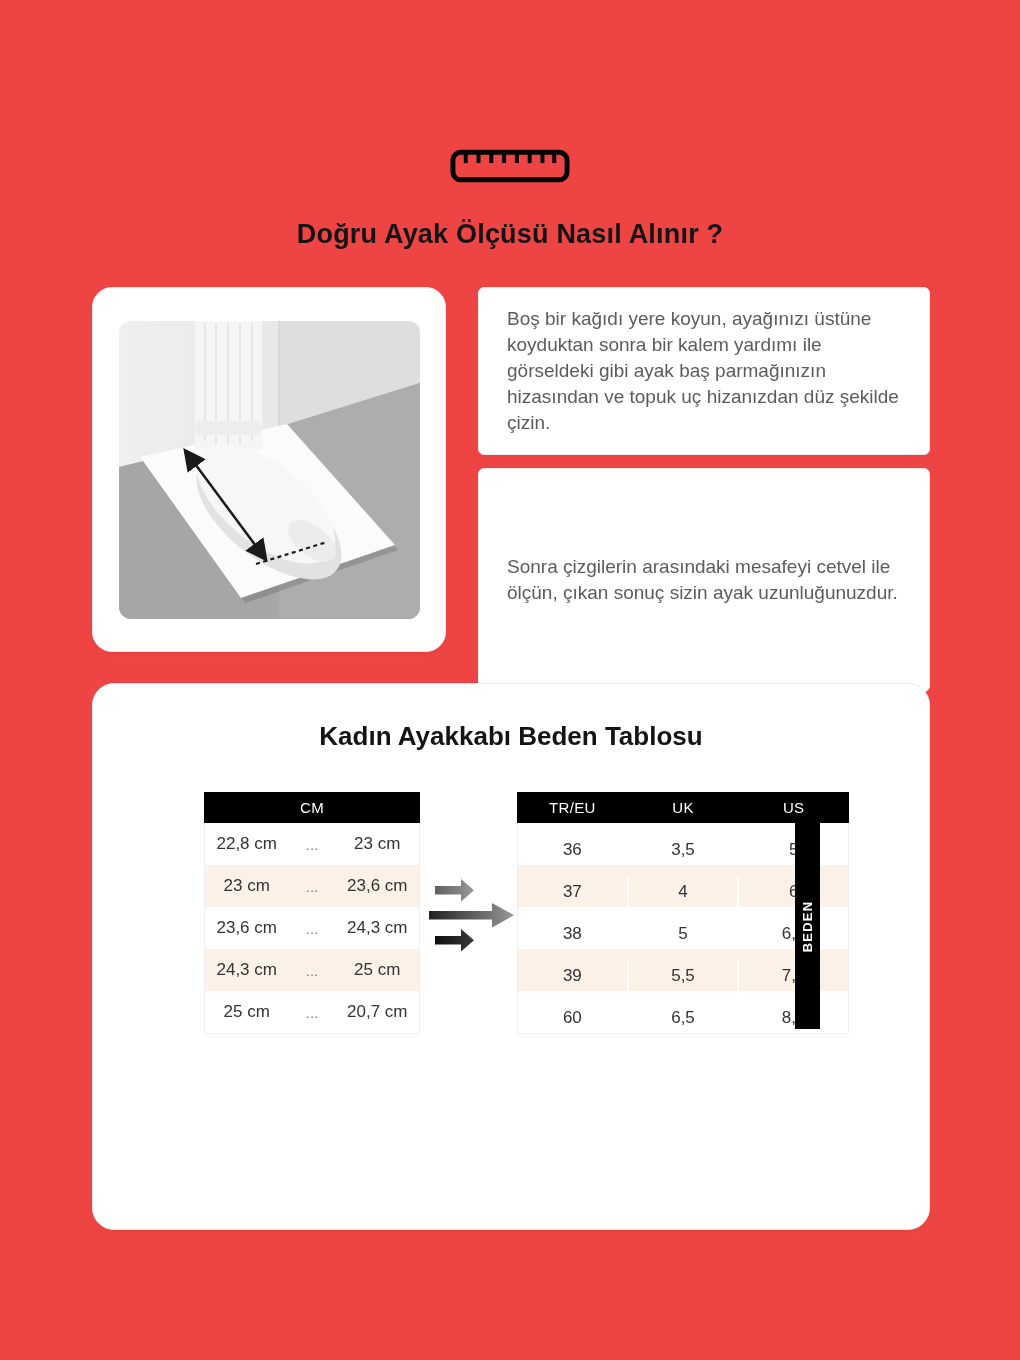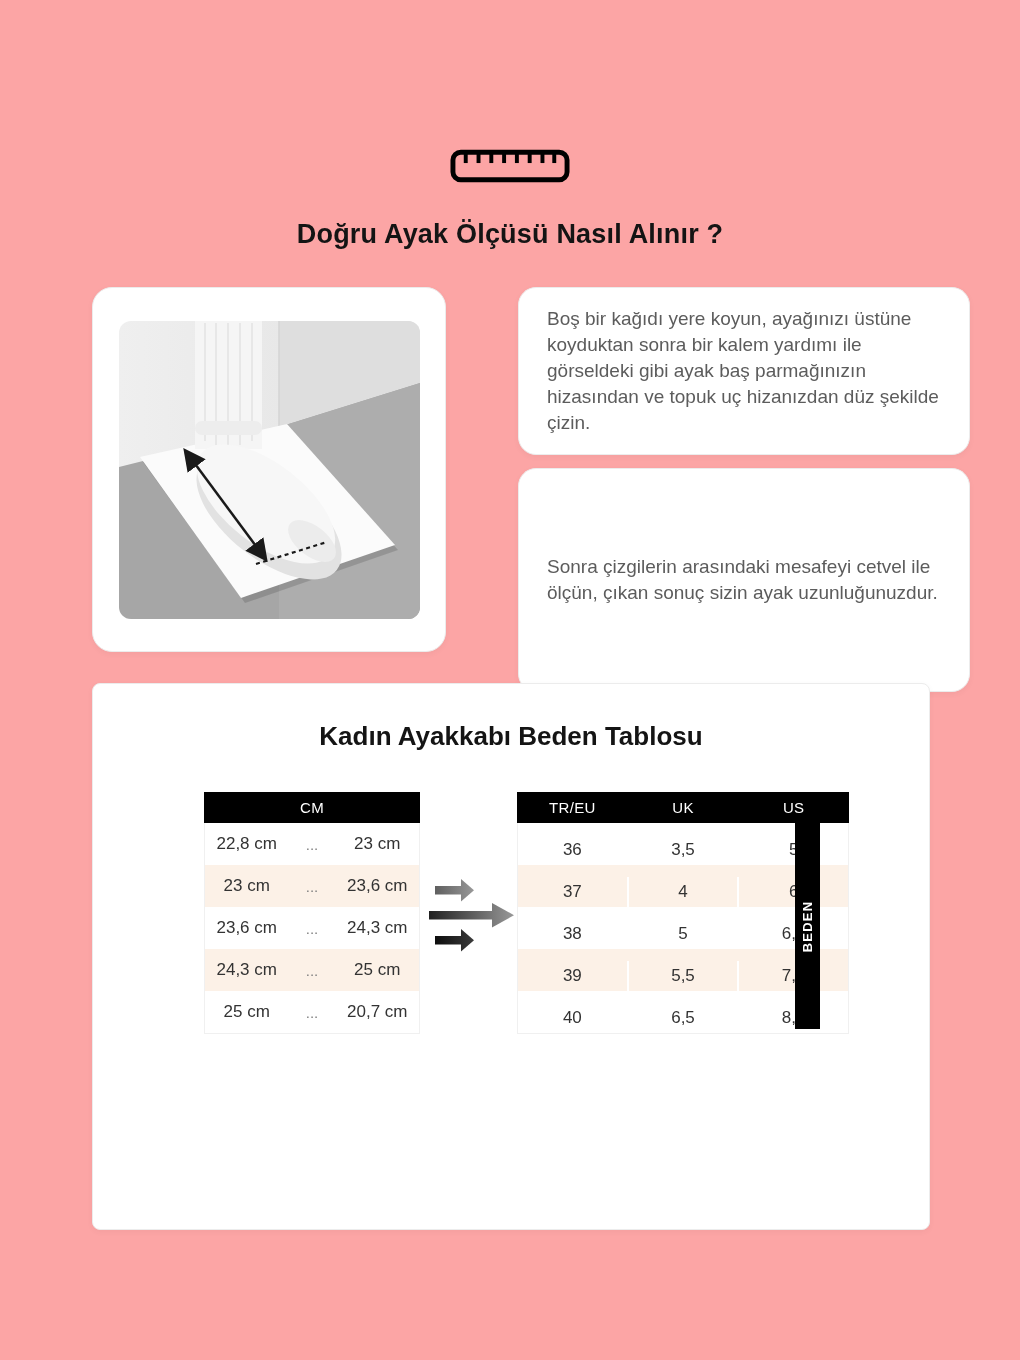--- a/index.html
+++ b/index.html
@@ -1,36 +1,36 @@
 <!DOCTYPE html>
 <html><head>
 <meta charset="utf-8">
 <style>
   html,body{margin:0;padding:0;background:#fff;}
   body{width:1020px;height:1360px;font-family:"Liberation Sans",sans-serif;-webkit-font-smoothing:antialiased;}
-  .page{position:relative;width:1020px;height:1360px;background:#fca5a5;overflow:hidden;}
+  .page{position:relative;width:1020px;height:1360px;background:#ef4444;overflow:hidden;}
 
   
   .ruler-wrap{position:absolute;top:149px;left:0;width:100%;display:flex;justify-content:center;}
   .main-title{position:absolute;top:219px;left:0;width:100%;text-align:center;
               font-size:27px;font-weight:700;color:#141414;letter-spacing:.2px;}
 
   
   .card{position:absolute;background:#fff;border:1px solid #ececec;box-sizing:border-box;
         box-shadow:0 2px 6px rgba(0,0,0,0.04);}
   .img-card{left:92px;top:287px;width:354px;height:365px;border-radius:20px;
             display:flex;align-items:center;justify-content:center;}
   .img-frame{width:301px;height:298px;border-radius:12px;overflow:hidden;display:block;}
-  .info-box{left:478px;width:452px;border-radius:18px;display:flex;align-items:center;
-            padding:24px 28px;color:#5c5c5c;font-size:19px;line-height:26px;margin-left:40px;}
+  .info-box{left:478px;width:452px;border-radius:6px;display:flex;align-items:center;
+            padding:24px 28px;color:#5c5c5c;font-size:19px;line-height:26px;}
   .info-box-1{top:287px;height:168px;}
   .info-box-2{top:468px;height:224px;}
 
   
-  .section-card{left:92px;top:683px;width:838px;height:547px;border-radius:8px;padding-left:32px;}
+  .section-card{left:92px;top:683px;width:838px;height:547px;border-radius:22px;padding-left:32px;}
   .section-title{position:absolute;top:37px;left:0;width:100%;text-align:center;
                  font-size:26px;font-weight:700;color:#141414;}
 
   .thead{height:31px;background:#000;color:#fff;display:flex;align-items:center;
          font-size:15px;font-weight:500;letter-spacing:.3px;}
   .thead-center{justify-content:center;}
   .thead .hcell{flex:1;text-align:center;}
 
   .cm-table{position:absolute;left:111px;top:108px;width:216px;}
   .rows{border:1px solid #f0f0f0;border-top:none;box-sizing:border-box;background:#fff;}
@@ -212,21 +212,21 @@
           <div class="size-cell">38</div>
           <div class="size-cell">5</div>
           <div class="size-cell">6,5</div>
         </div>
         <div class="size-row">
           <div class="size-cell">39</div>
           <div class="size-cell">5,5</div>
           <div class="size-cell">7,5</div>
         </div>
         <div class="size-row">
-          <div class="size-cell">40</div>
+          <div class="size-cell">60</div>
           <div class="size-cell">6,5</div>
           <div class="size-cell">8,5</div>
         </div>
       </div>
     </div>
 
     <div class="beden-bar">
       <span class="beden-text">BEDEN</span>
     </div>
   </div>

